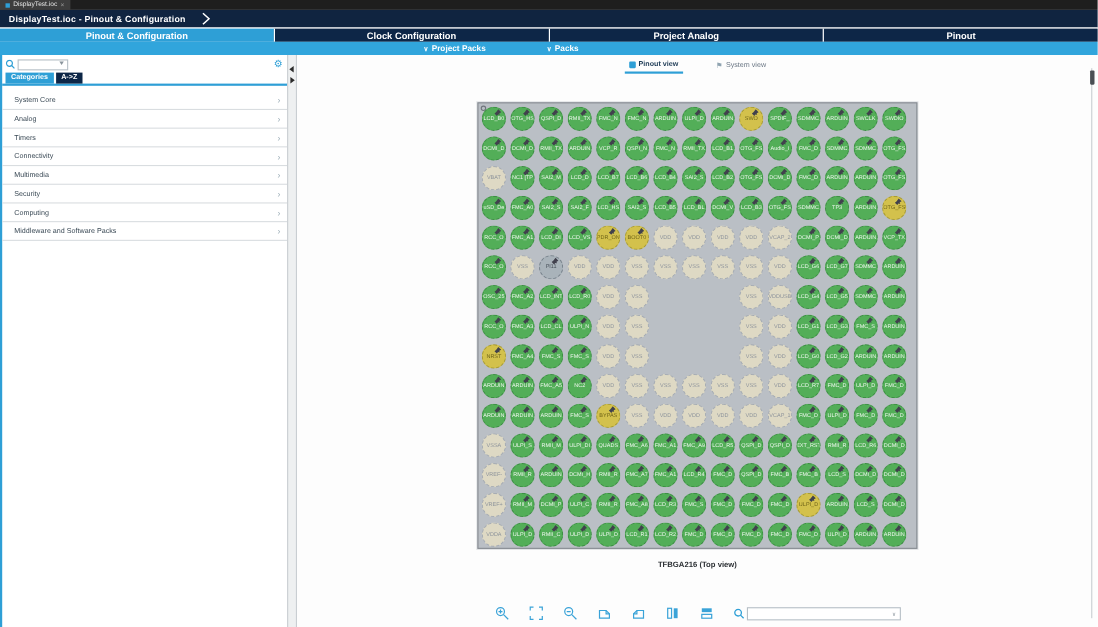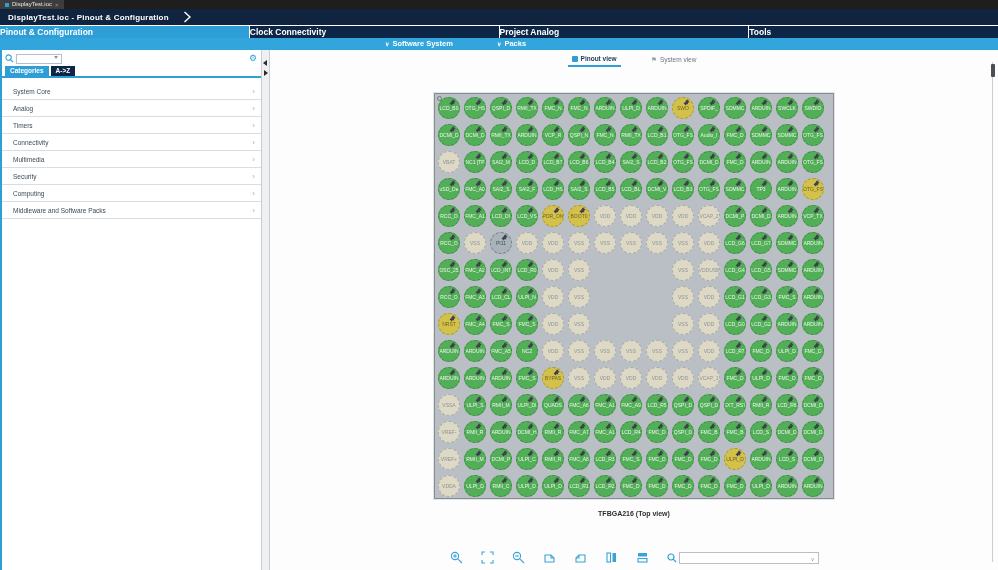--- a/index.html
+++ b/index.html
@@ -14,21 +14,21 @@
   .file-tab .x { color:#9a9a9a; font-size:6px; }
 
   
   .crumbbar { height:16px; background:#102440; color:#fff; display:flex; align-items:center; padding-left:8px; }
   .crumbbar .bc { font-size:8px; font-weight:bold; letter-spacing:.2px; }
   .crumbbar svg { margin-left:14px; }
 
   
   .main-tabs { height:13px; display:flex; border-top:1px solid #fff; }
   .main-tab { flex:1; background:#0d2647; color:#fff; font-size:8.5px; font-weight:bold;
-    line-height:12px; border-left:1px solid #fff; cursor:pointer; }
+    text-align:center; line-height:12px; border-left:1px solid #fff; cursor:pointer; }
   .main-tab:first-child { border-left:none; }
   .main-tab.active { background:#2e9fd6; }
 
   
   .subbar { height:12px; background:#31a5dc; position:relative; color:#fff; }
   .subbar .dd { position:absolute; top:0; font-size:7.5px; font-weight:bold; line-height:12px; }
   .subbar .dd .v { font-size:6px; margin-right:3px; }
   .dd-softpacks { left:385px; }
   .dd-pinout { left:497px; }
 
@@ -114,28 +114,28 @@
 
 <div class="crumbbar">
   <span class="bc">DisplayTest.ioc - Pinout &amp; Configuration</span>
   <svg width="9" height="12" viewBox="0 0 9 12">
     <path d="M1.5 1 L7 6 L1.5 11" fill="none" stroke="#ffffff" stroke-width="1.4"></path>
   </svg>
 </div>
 
 <div class="main-tabs">
   <div class="main-tab active">Pinout &amp; Configuration</div>
-  <div class="main-tab">Clock Connectivity</div>
+  <div class="main-tab">Clock Configuration</div>
   <div class="main-tab">Project Analog</div>
-  <div class="main-tab">Tools</div>
+  <div class="main-tab">Pinout</div>
 </div>
 
 <div class="subbar">
   <div class="dd dd-softpacks">
-    <span class="v">∨</span><span>Software System</span>
+    <span class="v">∨</span><span>Project Packs</span>
   </div>
   <div class="dd dd-pinout">
     <span class="v">∨</span><span>Packs</span>
   </div>
 </div>
 
 <div class="content">
 
   <div class="sidebar">
     <div class="search-row">

